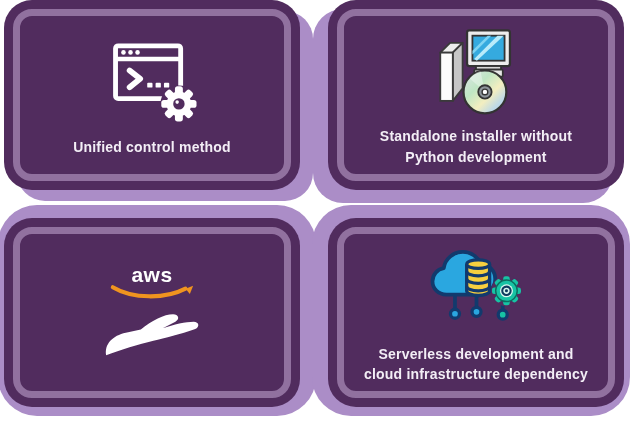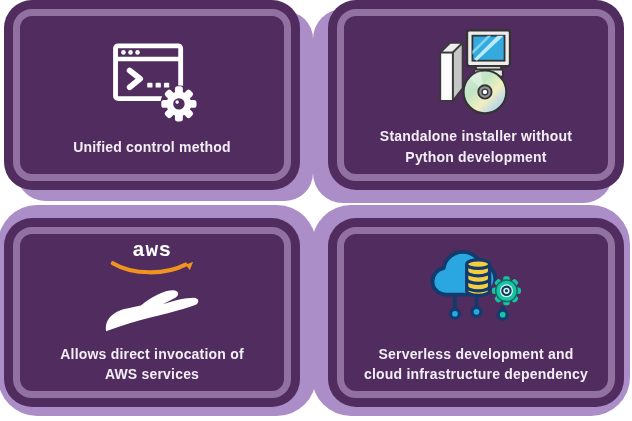--- a/index.html
+++ b/index.html
@@ -53,21 +53,21 @@
     color:var(--text);
     font-size:14px;font-weight:700;
     line-height:1.45;letter-spacing:.2px;
     max-width:246px;
   }
   .label span{display:block;}
   
   .aws-stack{display:flex;flex-direction:column;align-items:center;}
   .aws-word{
     color:#ffffff;font-size:21px;font-weight:700;
-    letter-spacing:.5px;line-height:1;font-family:Liberation Mono, monospace;
+    letter-spacing:.5px;line-height:1;
   }
   .aws-swoosh{margin-top:-1px;}
   .aws-hand{margin-top:2px;}
 </style>
 </head>
 <body>
 
 <div class="grid">
 
   <div class="card card--tl">
@@ -153,24 +153,20 @@
           <span class="aws-word">aws</span>
           <svg class="aws-swoosh" width="88" height="16" viewBox="0 0 92 16">
             <path d="M5 3 C26 15.5 60 15.5 81 4.5" fill="none" stroke="#f0941f" stroke-width="4.2" stroke-linecap="round"></path>
             <path d="M81 4.5 l8 -3 -3.4 8.6 z" fill="#f0941f"></path>
           </svg>
           <svg class="aws-hand" width="106" height="58" viewBox="0 0 112 62">
             <path d="M7 57 C5 45 14 36 28 33 L44 29.5 C56 19.5 69 13 78.5 13 C84.5 13 86 18 81 21 L67.5 28 C79 24 92.5 21 100.5 21 C106.5 21 107.5 27 101.5 29 C87 34 69.5 38.5 57.5 41.5 C41.5 45.5 22.5 51 7 57 Z" fill="#ffffff"></path>
           </svg>
         </div>
       </div>
-      <div class="label">
-        <span>Allows direct invocation of</span>
-        <span>AWS services</span>
-      </div>
     </div>
   </div>
 
   <div class="card card--br">
     <div class="card-ring"></div>
     <div class="card-inner">
       <div class="icon-box">
         <svg width="105" height="88" viewBox="0 0 112 94">
 
           <g stroke="#123a6d" stroke-width="4" fill="none">

